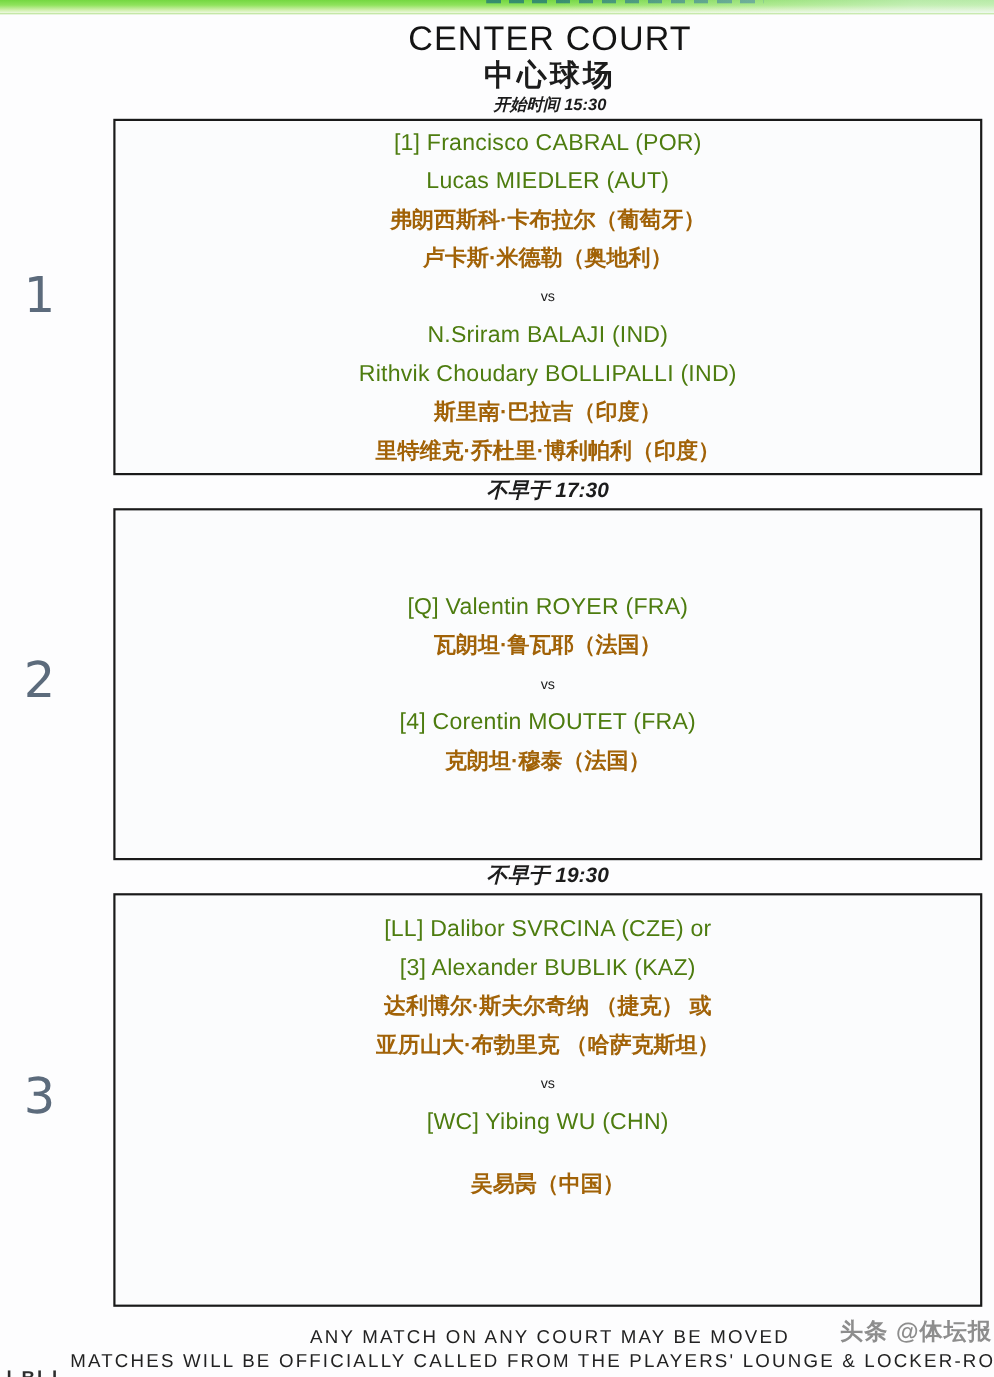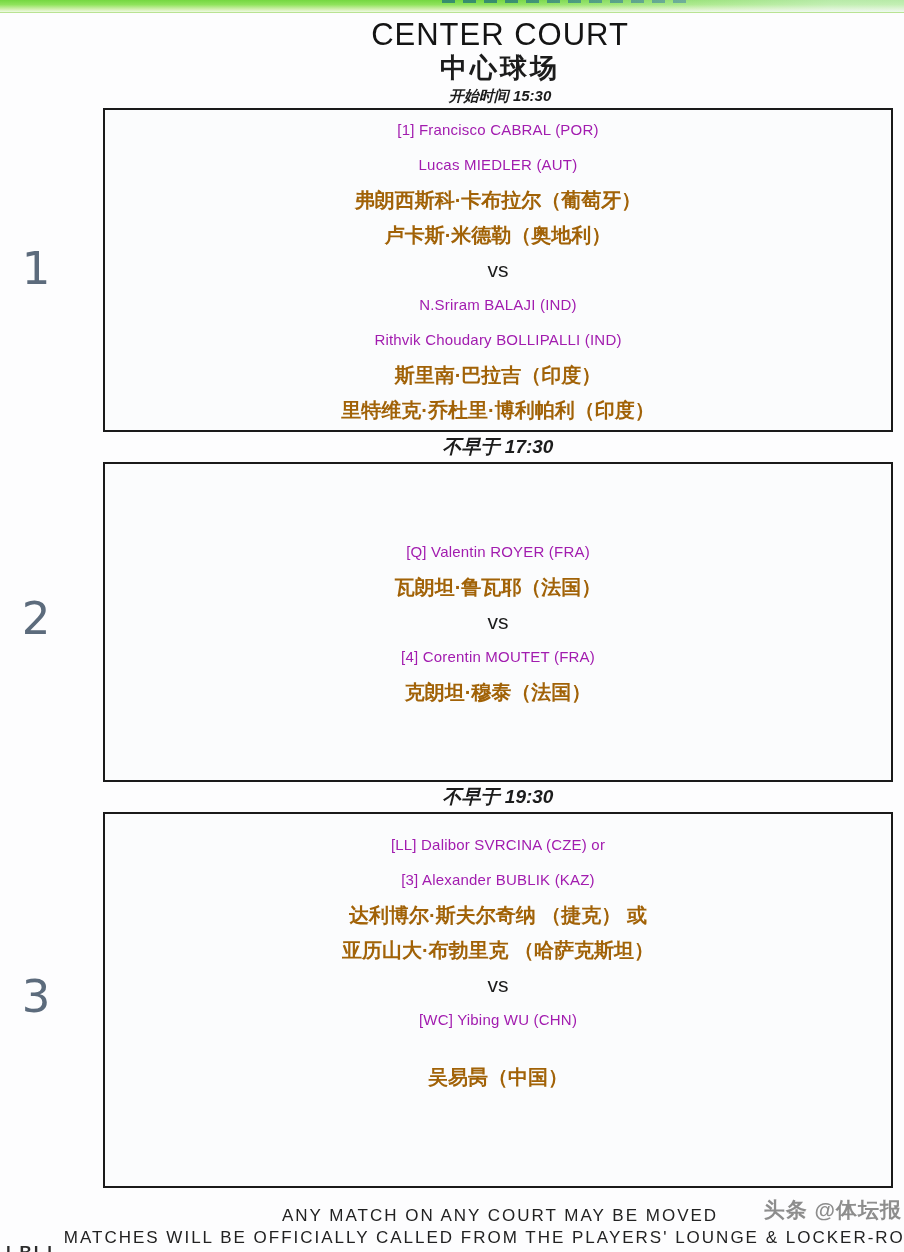--- a/index.html
+++ b/index.html
@@ -54,23 +54,23 @@
     position:absolute; left:103px; width:790px; box-sizing:border-box;
     border:2px solid #1a1a1a; background:#fbfcfd;
     display:flex; flex-direction:column; align-items:center;
   }
   .box-1 { top:108px; height:324px; justify-content:center; gap:13px; }
   .box-2 { top:462px; height:320px; justify-content:center; gap:13px; }
   .box-3 { top:812px; height:376px; justify-content:flex-start; padding-top:20px; gap:13px; }
   .box-3 .line:last-child { margin-top:22px; }
 
   .line { line-height:22px; white-space:nowrap; }
-  .line.en { font-size:15px; letter-spacing:.2px; color:#a21caf; }
+  .line.en { font-size:21px; letter-spacing:.2px; color:#4d7c0f; }
   .line.zh { font-size:20px; font-weight:700; color:#a16207; }
-  .line.vs { font-size:21px; color:#1b1b1b; }
+  .line.vs { font-size:13px; color:#1b1b1b; }
 
   
   .not-before {
     position:absolute; left:103px; width:790px; text-align:center;
     font-size:19px; font-weight:700; font-style:italic; line-height:22px;
   }
   .nb-2 { top:436px; }
   .nb-3 { top:786px; }
 
   

